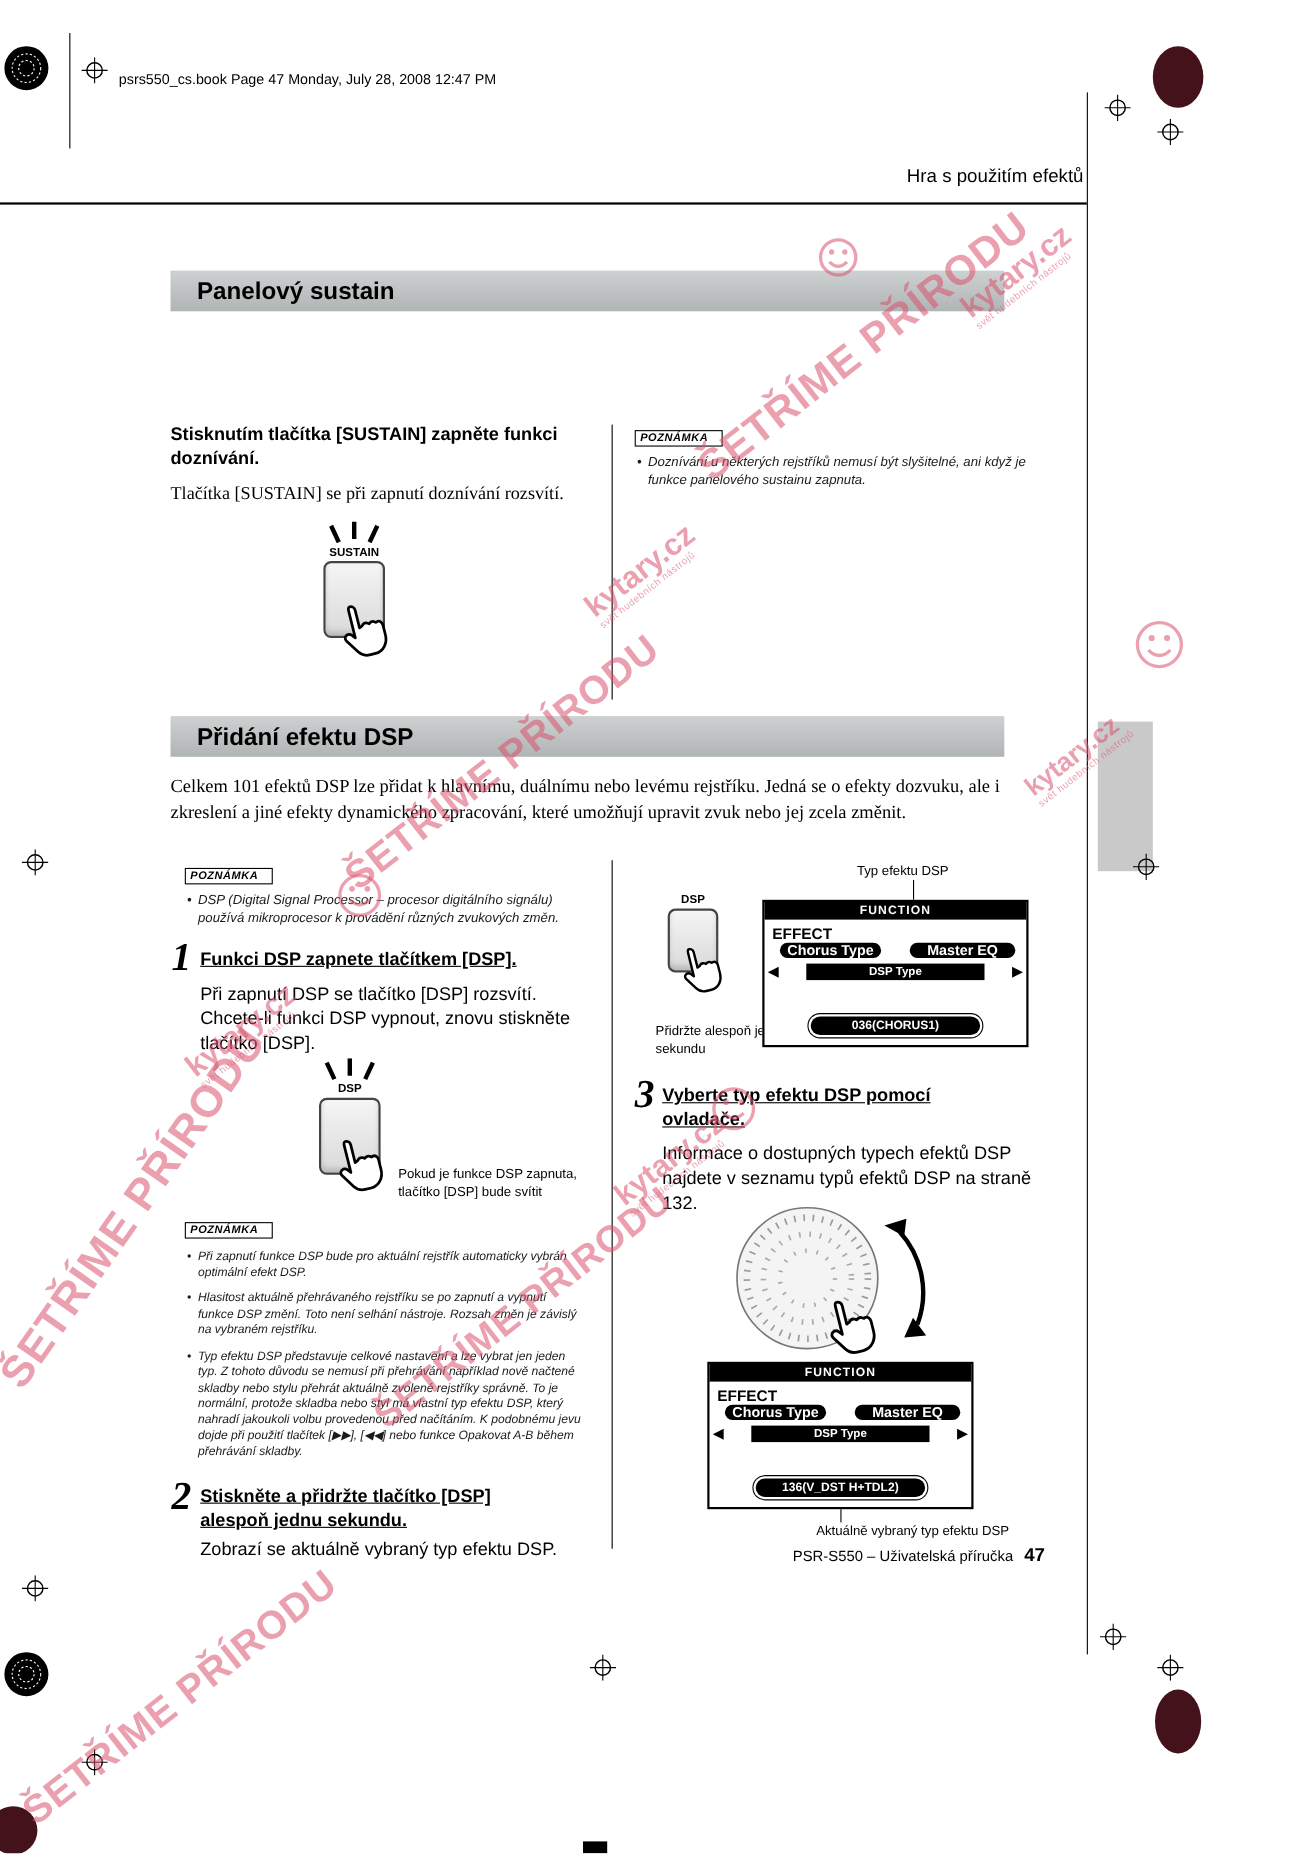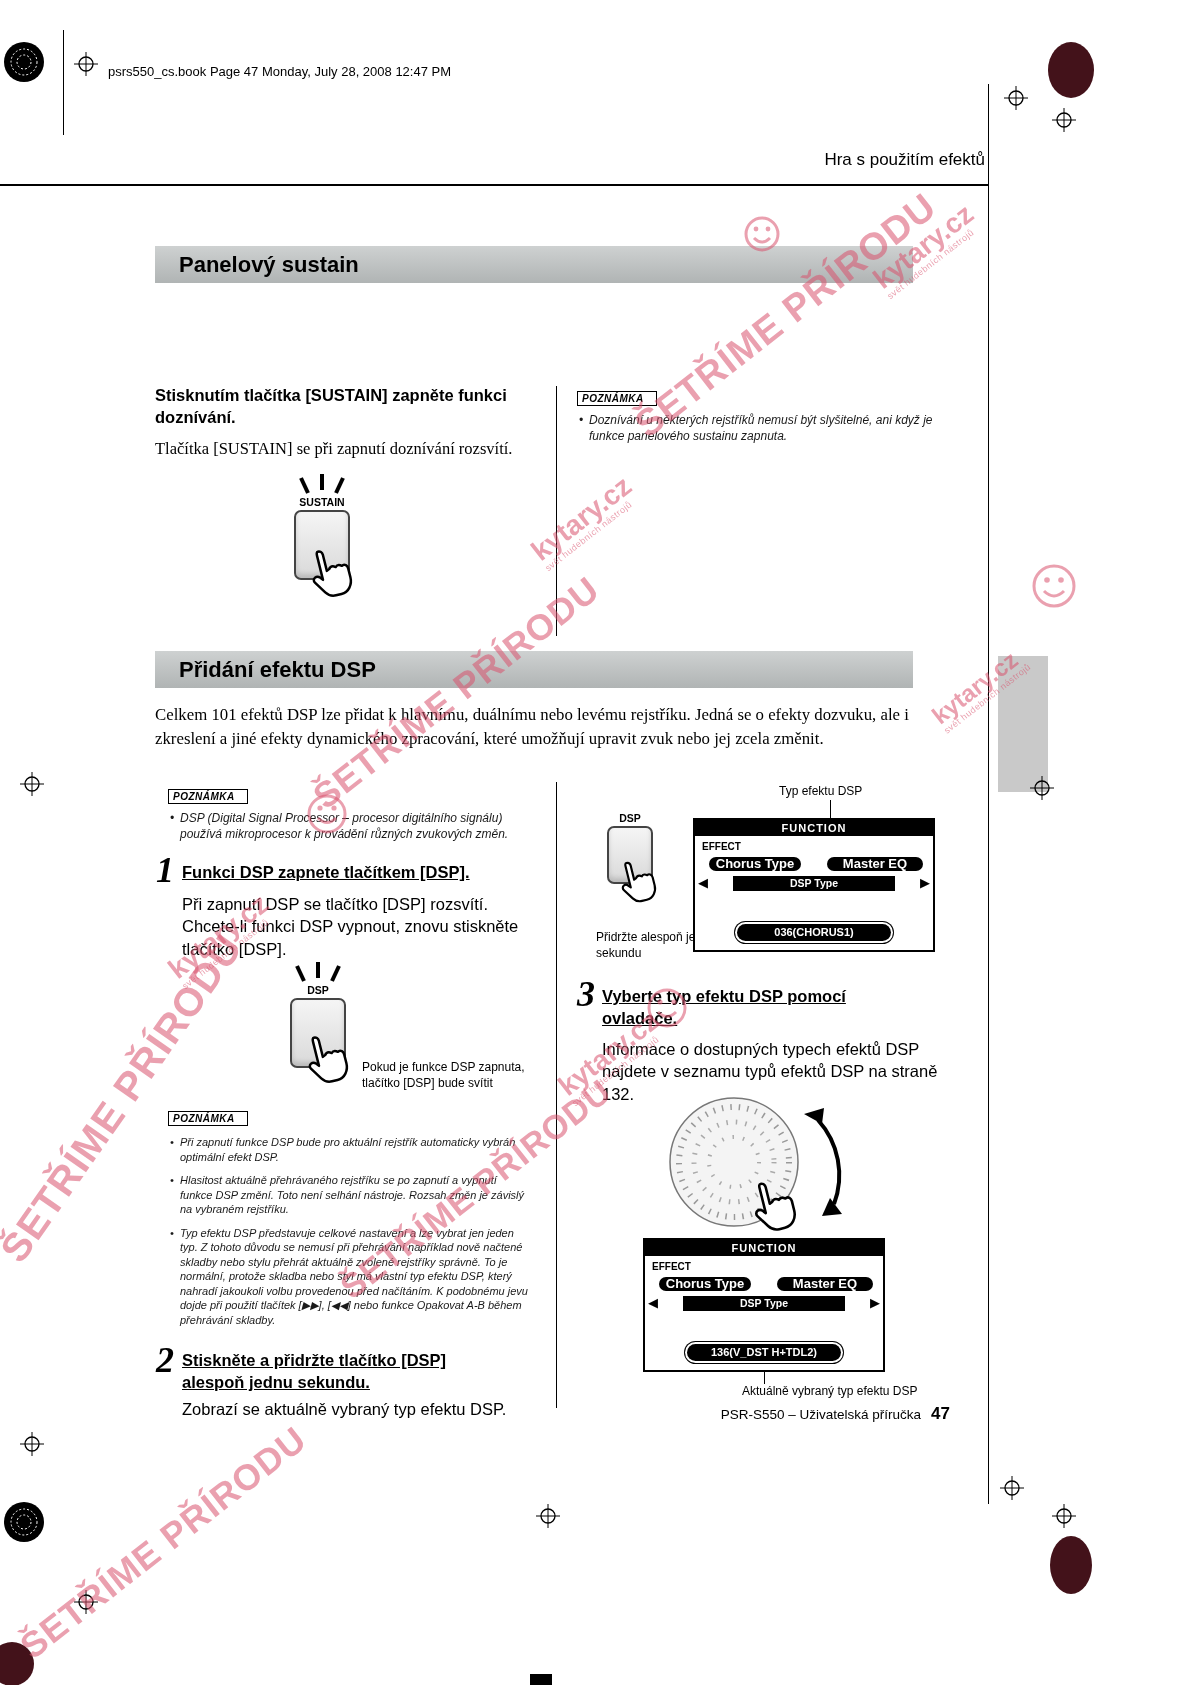--- a/index.html
+++ b/index.html
@@ -35,21 +35,21 @@
 
   .btn-label{text-align:center;font-weight:bold;font-size:10.5px;margin:2px 0;}
   .panel-btn{width:52px;height:66px;border:2px solid #444;border-radius:7px;margin:0 auto;
     background:linear-gradient(180deg,#f5f5f5,#d9d9d9);box-shadow:inset 0 -4px 5px rgba(0,0,0,.14);}
   .mini .panel-btn{width:42px;height:54px;}
   .hand{position:absolute;transform:rotate(-14deg);}
 
   .func-display{width:242px;height:134px;border:2px solid #000;background:#fff;box-sizing:border-box;}
   .func-header{position:absolute;left:0;right:0;top:0;height:16px;background:#000;color:#fff;
     font-weight:bold;font-size:11px;line-height:16px;text-align:center;letter-spacing:1px;}
-  .func-effect{position:absolute;left:7px;top:21px;font-weight:bold;font-size:10px;}
+  .func-effect{position:absolute;left:7px;top:21px;font-weight:bold;font-size:14px;}
   .pill{position:absolute;top:37px;height:14px;background:#000;color:#fff;border-radius:8px;
     font-weight:bold;font-size:13px;line-height:14px;text-align:center;}
   .pill-chorus{left:14px;width:92px;}
   .pill-eq{right:10px;width:96px;}
   .dsp-bar{position:absolute;top:56px;left:38px;right:38px;height:15px;background:#000;color:#fff;
     font-weight:bold;font-size:10.5px;line-height:15px;text-align:center;}
   .tri{position:absolute;top:54px;font-size:13px;line-height:18px;}
   .tri-l{left:3px;}.tri-r{right:3px;}
   .value-pill{position:absolute;left:42px;right:42px;bottom:9px;height:17px;background:#000;color:#fff;
     border-radius:9px;font-weight:bold;font-size:11px;line-height:17px;text-align:center;

